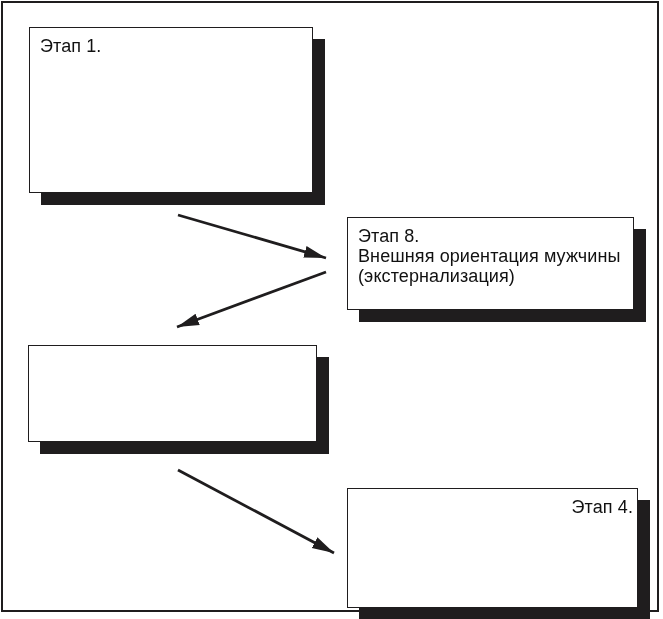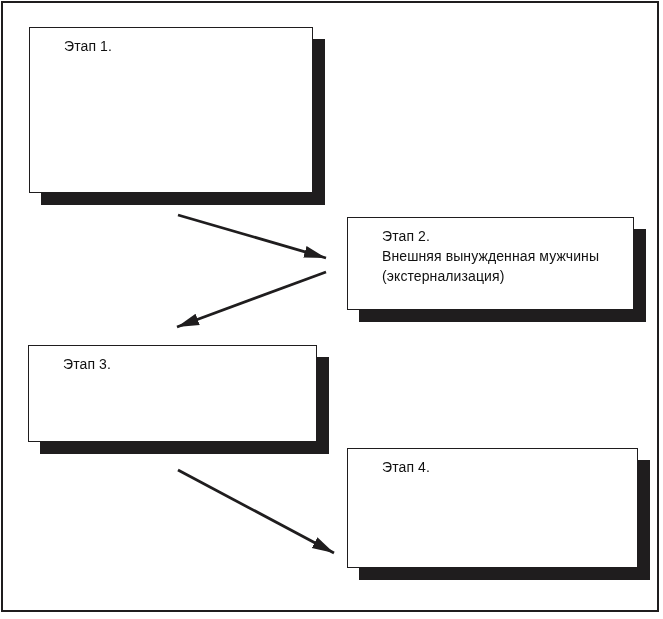--- a/index.html
+++ b/index.html
@@ -27,25 +27,24 @@
   }
   .stage-box {
     position: absolute;
     background: #ffffff;
     border: 1.5px solid #1f1d1e;
     box-sizing: border-box;
     box-shadow: 12px 12px 0 0 #1f1d1e;
     padding: 8px 4px 8px 10px;
   }
   .box-title, .box-body {
-    font-size: 14px;
+    font-size: 18px;
     line-height: 20px;
     letter-spacing: 0.1px;
     white-space: pre;
-    margin-left: 24px;
   }
   .arrows {
     position: absolute;
     left: 0;
     top: 0;
     pointer-events: none;
   }
   .arrow-line {
     stroke: #1f1d1e;
     stroke-width: 2.8;
@@ -71,26 +70,25 @@
     <line class="arrow-line" x1="178" y1="215" x2="326" y2="258" marker-end="url(#ah)"></line>
     <line class="arrow-line" x1="326" y1="272" x2="177" y2="327" marker-end="url(#ah)"></line>
     <line class="arrow-line" x1="178" y1="470" x2="334" y2="553" marker-end="url(#ah)"></line>
   </svg>
 
   <div class="stage-box" style="left:29px; top:27px; width:284px; height:166px;">
     <div class="box-title">Этап 1.</div>
   </div>
 
   <div class="stage-box" style="left:347px; top:217px; width:287px; height:93px;">
-    <div class="box-title">Этап 2.</div>
-    <div class="box-body">Внешняя вынужденная мужчины
+    <div class="box-title">Этап 8.</div>
+    <div class="box-body">Внешняя ориентация мужчины
 (экстернализация)</div>
   </div>
 
   <div class="stage-box" style="left:28px; top:345px; width:289px; height:97px;">
-    <div class="box-title">Этап 3.</div>
   </div>
 
-  <div class="stage-box" style="left:347px; top:448px; width:291px; height:120px;">
+  <div class="stage-box" style="left:347px; top:488px; width:291px; height:120px;text-align:right;">
     <div class="box-title">Этап 4.</div>
   </div>
 
 </div>
 
 </body></html>

